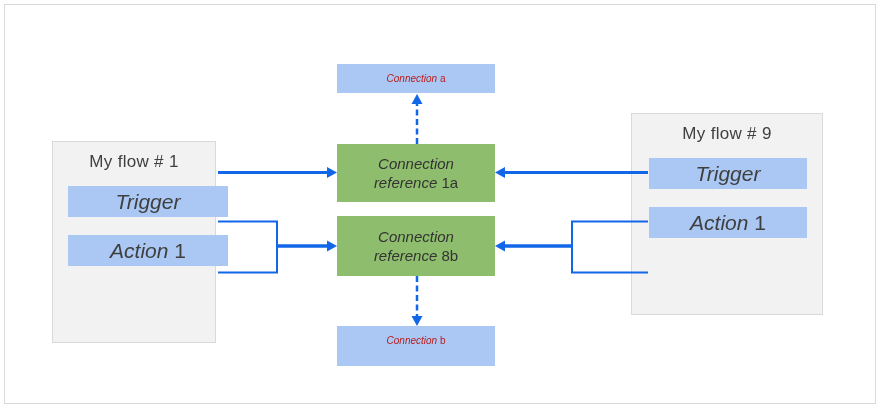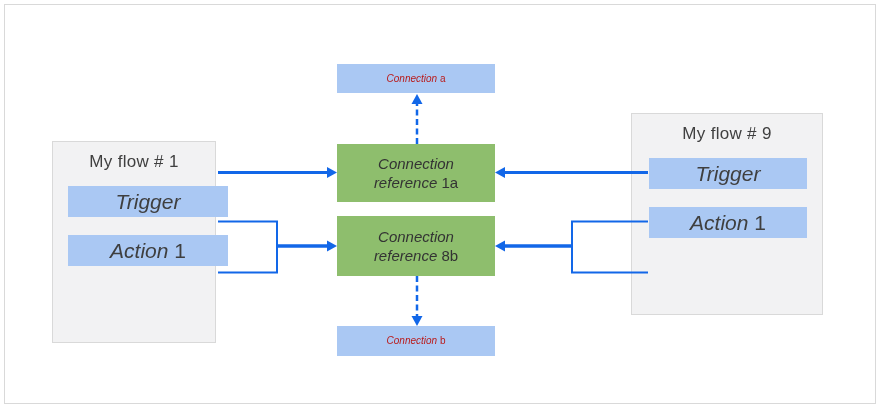--- a/index.html
+++ b/index.html
@@ -49,21 +49,21 @@
   .conn-box{
     position:absolute;
     left:337px;width:158px;
     background:#aac8f3;
     color:#b91c1c;
     font-size:10px;
     text-align:center;
     z-index:2;
   }
   #conn-a{top:64px;height:29px;line-height:29px;}
-  #conn-b{top:326px;height:30px;line-height:30px;}
+  #conn-b{top:326px;height:40px;line-height:30px;}
   .ref-box{
     position:absolute;
     left:337px;width:158px;
     background:#8ebe6d;
     color:#333333;
     font-size:15px;
     text-align:center;
     line-height:19px;
     box-sizing:border-box;
     z-index:2;

